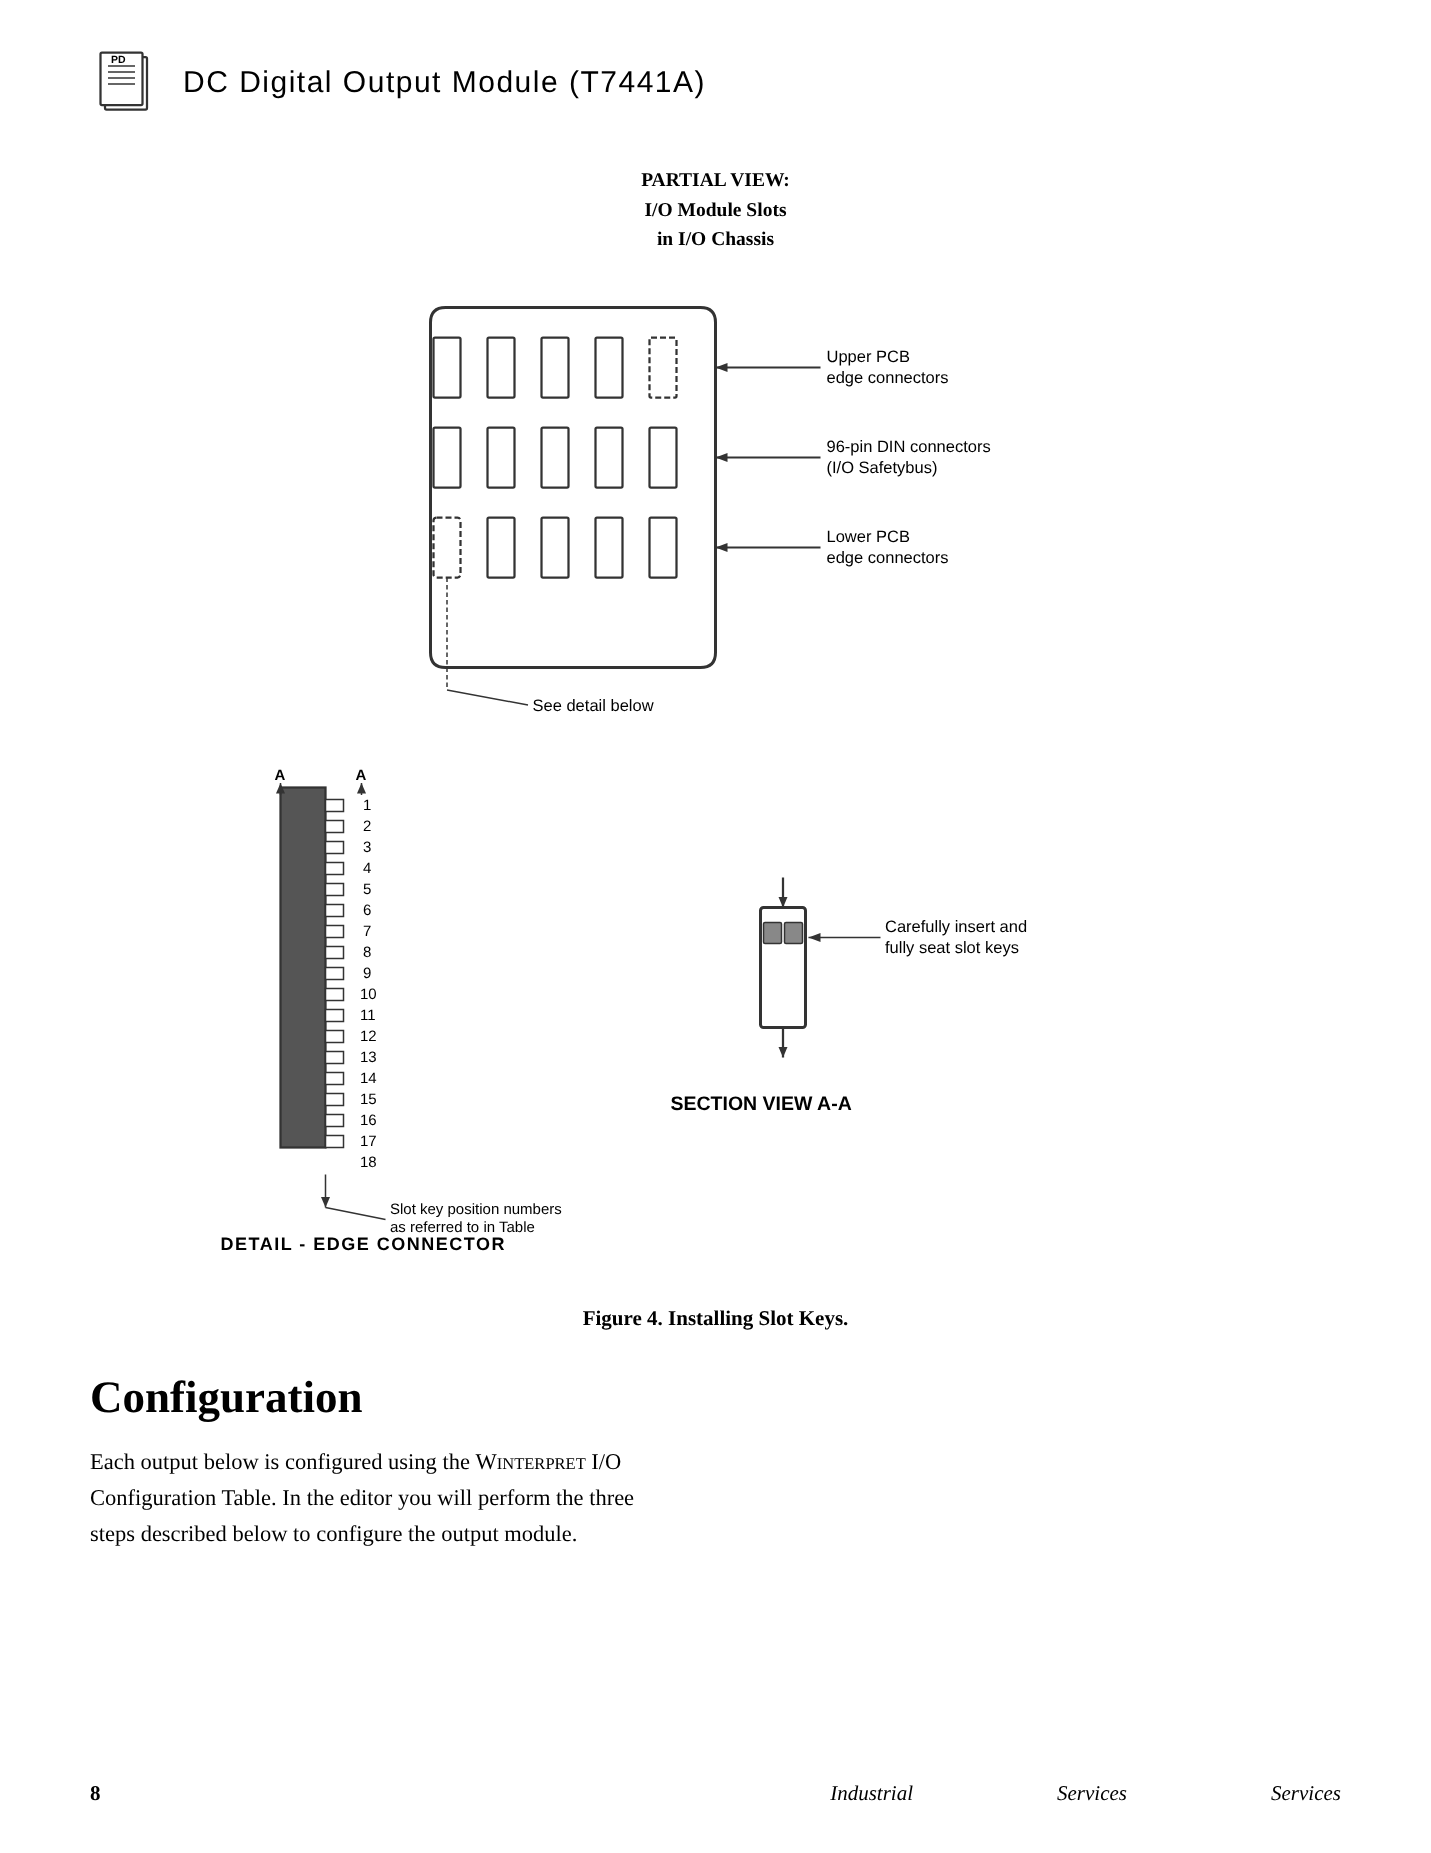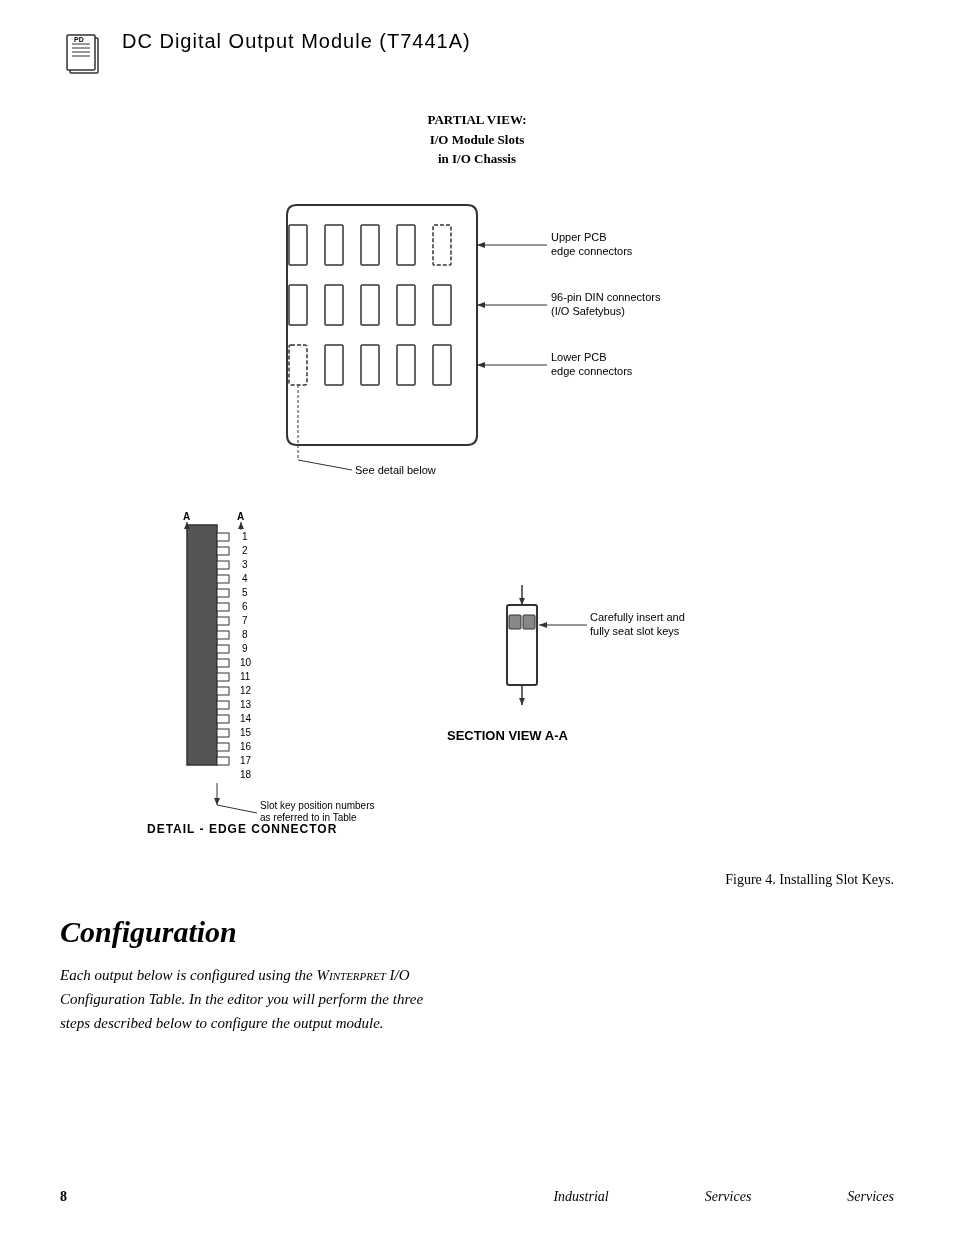--- a/index.html
+++ b/index.html
@@ -15,20 +15,21 @@
     .page {
       width: 954px;
       min-height: 1235px;
       padding: 30px 60px 40px 60px;
       position: relative;
     }
 
     
     .header {
       display: flex;
+      align-items: center;
       margin-bottom: 30px;
     }
     .header-icon {
       width: 50px;
       height: 50px;
       margin-right: 12px;
       flex-shrink: 0;
     }
     .header-title {
       font-size: 20px;
@@ -39,22 +40,22 @@
     
     .diagram-area {
       display: flex;
       flex-direction: column;
       align-items: center;
       margin-bottom: 37px;
     }
 
     
     .figure-caption {
-      text-align: right;
-      font-weight: normal;
+      text-align: center;
+      font-weight: bold;
       font-size: 14px;
       margin: 18px 0 24px 0;
     }
 
     
     .config-heading {
       font-size: 30px;
       font-weight: bold;
       margin-bottom: 14px;
     }
@@ -261,21 +262,21 @@
 
         <text x="320" y="245" font-size="13" font-family="Arial" font-weight="bold">SECTION  VIEW     A-A</text>
 
       </svg>
     </div>
 
   </div>
 
   <div class="figure-caption">Figure 4.  Installing Slot Keys.</div>
 
-  <div style="margin-top:27px;font-style:italic;">
+  <div style="margin-top:27px;">
     <div class="config-heading">Configuration</div>
     <div class="config-body">
       <span>Each output below is configured using the </span><span class="winterpret" style="font-variant:small-caps;">W<span style="font-size:11px;">INTERPRET</span></span><span> I/O</span>
       <br>
       <span>Configuration Table.  In the editor you will perform the three</span>
       <br>
       <span>steps described below to configure the output module.</span>
     </div>
   </div>
 

